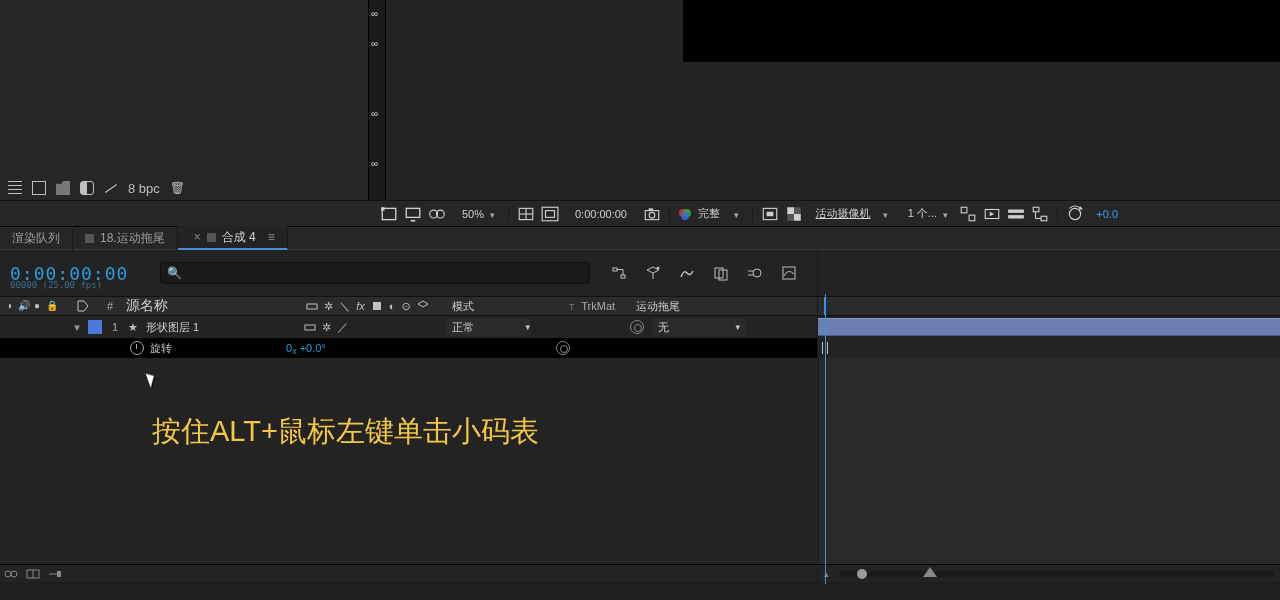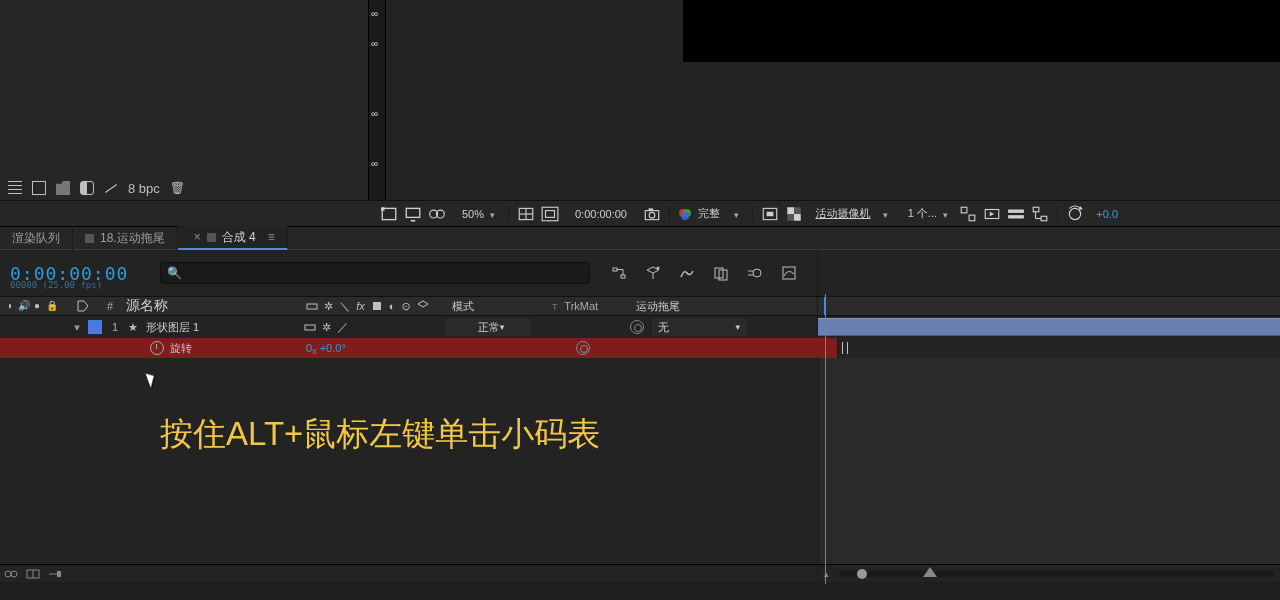--- a/index.html
+++ b/index.html
@@ -279,21 +279,21 @@
   align-items:center;
   gap:4px;
   padding-left:4px;
 }
 .tiny-ico { width:10px; height:10px; display:inline-block; color:#bfbfbf; font-size:10px; line-height:10px; text-align:center;}
 .col-tag { width:30px; display:flex; align-items:center; justify-content:center;}
 .col-num { width:24px; text-align:center; color:#aaa; font-size:11px;}
 .col-name { width:180px; color:#d0d0d0; font-size:14px; padding-left:4px;}
 .col-switches2 { width:146px; display:flex; align-items:center; gap:6px; padding-left:4px;}
 .col-mode { width:104px; color:#d0d0d0; font-size:11px; padding-left:4px;}
-.col-trk { width:80px; color:#aaa; font-size:11px; text-align:left;}
+.col-trk { width:80px; color:#aaa; font-size:11px; text-align:center;}
 .col-trk-pre { color:#777; font-size:9px; padding-right:4px;}
 .col-parent { width:150px; color:#d0d0d0; font-size:11px; padding-left:4px;}
 .cols-right {
   flex:1; background:#2b2b2b; position:relative;
 }
 .playhead-line {
   position:absolute; left:6px; top:0; bottom:0; width:2px; background:#3894e8;
 }
 
 
@@ -312,21 +312,21 @@
 .lr-twirl { width:18px; color:#999; text-align:center;}
 .lr-color { width:14px; height:14px; background:#4a7ae0; display:inline-block; margin-left:2px;}
 .lr-num { width:18px; text-align:center; color:#aaa; margin-left:4px;}
 .lr-star { width:18px; text-align:center; color:#bbb;}
 .lr-name { width:158px; color:#d0d0d0; padding-left:4px;}
 .lr-switches2 { width:146px; display:flex; align-items:center; gap:6px; padding-left:4px;}
 .lr-mode { width:104px; display:flex; align-items:center;}
 .lr-mode-sel {
   background:#2a2a2a; color:#ccc; border:none; width:84px; height:18px;
   font-size:11px; padding-left:6px;
-  display:flex; align-items:center; justify-content:center;
+  display:flex; align-items:center; justify-content:space-between;
 }
 .lr-trk { width:80px; }
 .lr-parent { width:150px; display:flex; align-items:center; gap:8px;}
 .whip-ico { width:14px; height:14px; border:1px solid #888; border-radius:50%; position:relative;}
 .whip-ico::after{content:""; position:absolute; left:3px; top:3px; width:6px; height:6px; border:1px solid #888; border-radius:50%;}
 .lr-parent-sel {
   background:#2a2a2a; color:#ccc; width:94px; height:18px;
   display:flex; align-items:center; justify-content:space-between; padding:0 6px;
 }
 .lr-right {
@@ -335,23 +335,22 @@
 .layer-bar {
   position:absolute; top:2px; left:0; right:0; height:18px;
   background:#6b7eb0;
   border-top:1px solid #8a9ac8;
   border-bottom:1px solid #4a5a88;
 }
 
 
 .prop-row {
   height: 20px;
-  background: #7f1d1d;
-  display: flex;
-  padding-left: 20px;
+  background: #000000;
+  display: flex;
 }
 .pr-left {
   width:818px; display:flex; align-items:center;
   border-right:1px solid #1a1a1a;
 }
 .pr-indent { width:130px; }
 .stopwatch {
   width:14px; height:14px; border:1.5px solid #aaa; border-radius:50%;
   position:relative; display:inline-block; margin-right:6px;
 }
@@ -377,23 +376,23 @@
 .cursor-arrow {
   position:absolute; left:148px; top:14px;
   width:0; height:0;
   border-left:7px solid #fff;
   border-top:5px solid transparent;
   border-bottom:10px solid transparent;
   transform: rotate(-20deg);
   filter: drop-shadow(1px 1px 0 #000);
 }
 .annotation-text {
-  position:absolute; left:160px; top:54px;
+  position:absolute; left:152px; top:54px;
   color:#f2c744;
-  font-size:33px;
+  font-size:29px;
   font-weight:400;
 }
 .empty-right {
   position:absolute; left:818px; right:0; top:0; bottom:0;
   background:#2a2a2a;
   border-left:1px solid #1a1a1a;
 }
 .empty-right .playhead-long{
   position:absolute; left:6px; top:-64px; width:1px; height:290px;
   background:#3894e8;

